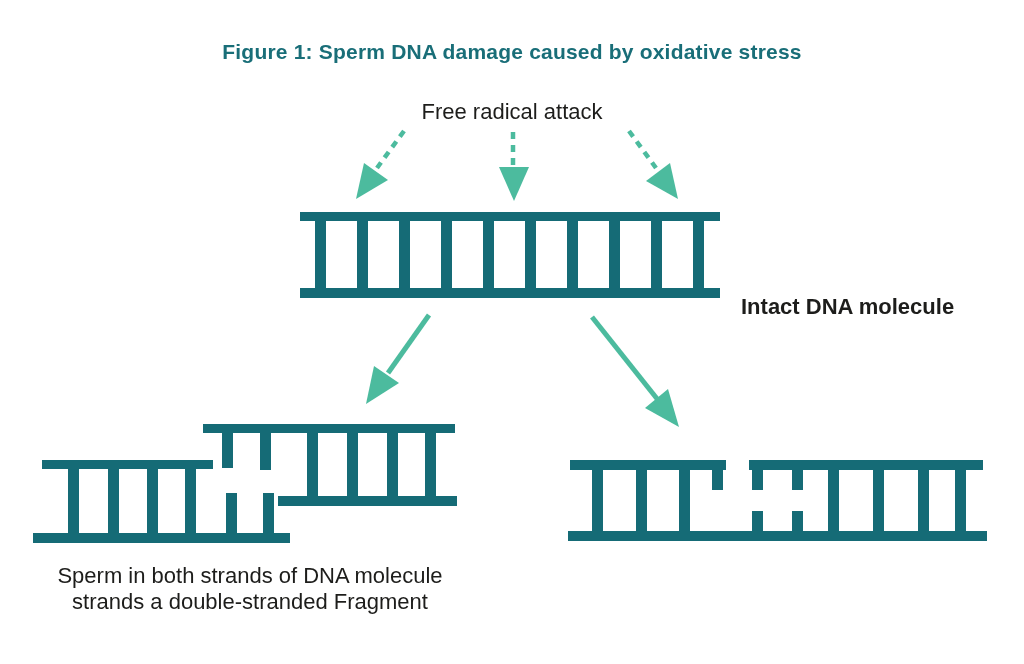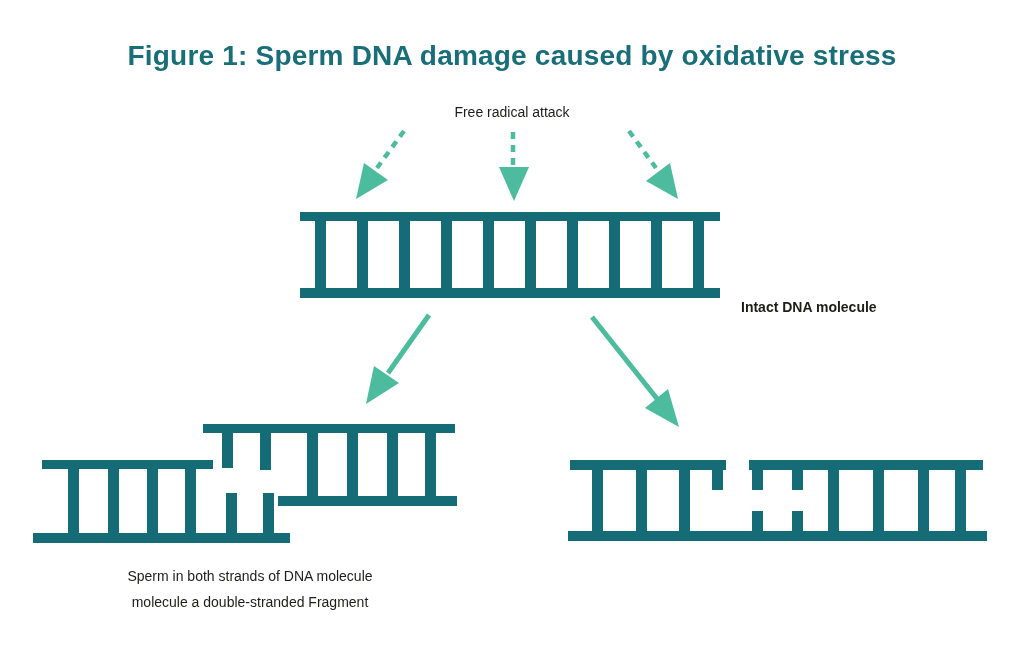--- a/index.html
+++ b/index.html
@@ -9,29 +9,29 @@
     width: 1024px;
     height: 664px;
     background: var(--background, #ffffff);
     font-family: "Liberation Sans", sans-serif;
     overflow: hidden;
   }
   .figure-title {
     position: absolute;
     top: 40px; left: 0; width: 1024px;
     text-align: center;
-    font-size: 28px;
+    font-size: 21px;
     font-weight: 700;
     letter-spacing: 0.2px;
     color: var(--title-teal, #196e78);
   }
   .label {
     position: absolute;
     color: var(--text-dark, #1d1d1b);
-    font-size: 14px;
+    font-size: 22px;
     line-height: 26px;
   }
   .free-radical-label {
     top: 99px; left: 0; width: 1024px;
     text-align: center;
   }
   .intact-label {
     top: 294px; left: 741px; font-weight: bold;
   }
   .caption {
@@ -146,17 +146,17 @@
       <rect x="226" y="51" width="11" height="30"></rect>
 
       <rect x="4" y="0" width="156" height="10"></rect>
       <rect x="183" y="0" width="234" height="10"></rect>
       <rect x="2" y="71" width="419" height="10"></rect>
     </g>
   </svg>
 
   <div class="label caption caption-left">
     <span>Sperm in both strands of DNA molecule</span>
-    <span>molecule a double-stranded Fragment</span>
+    <span>strands a double-stranded Fragment</span>
   </div>
 
 
 </div>
 
 </body></html>

